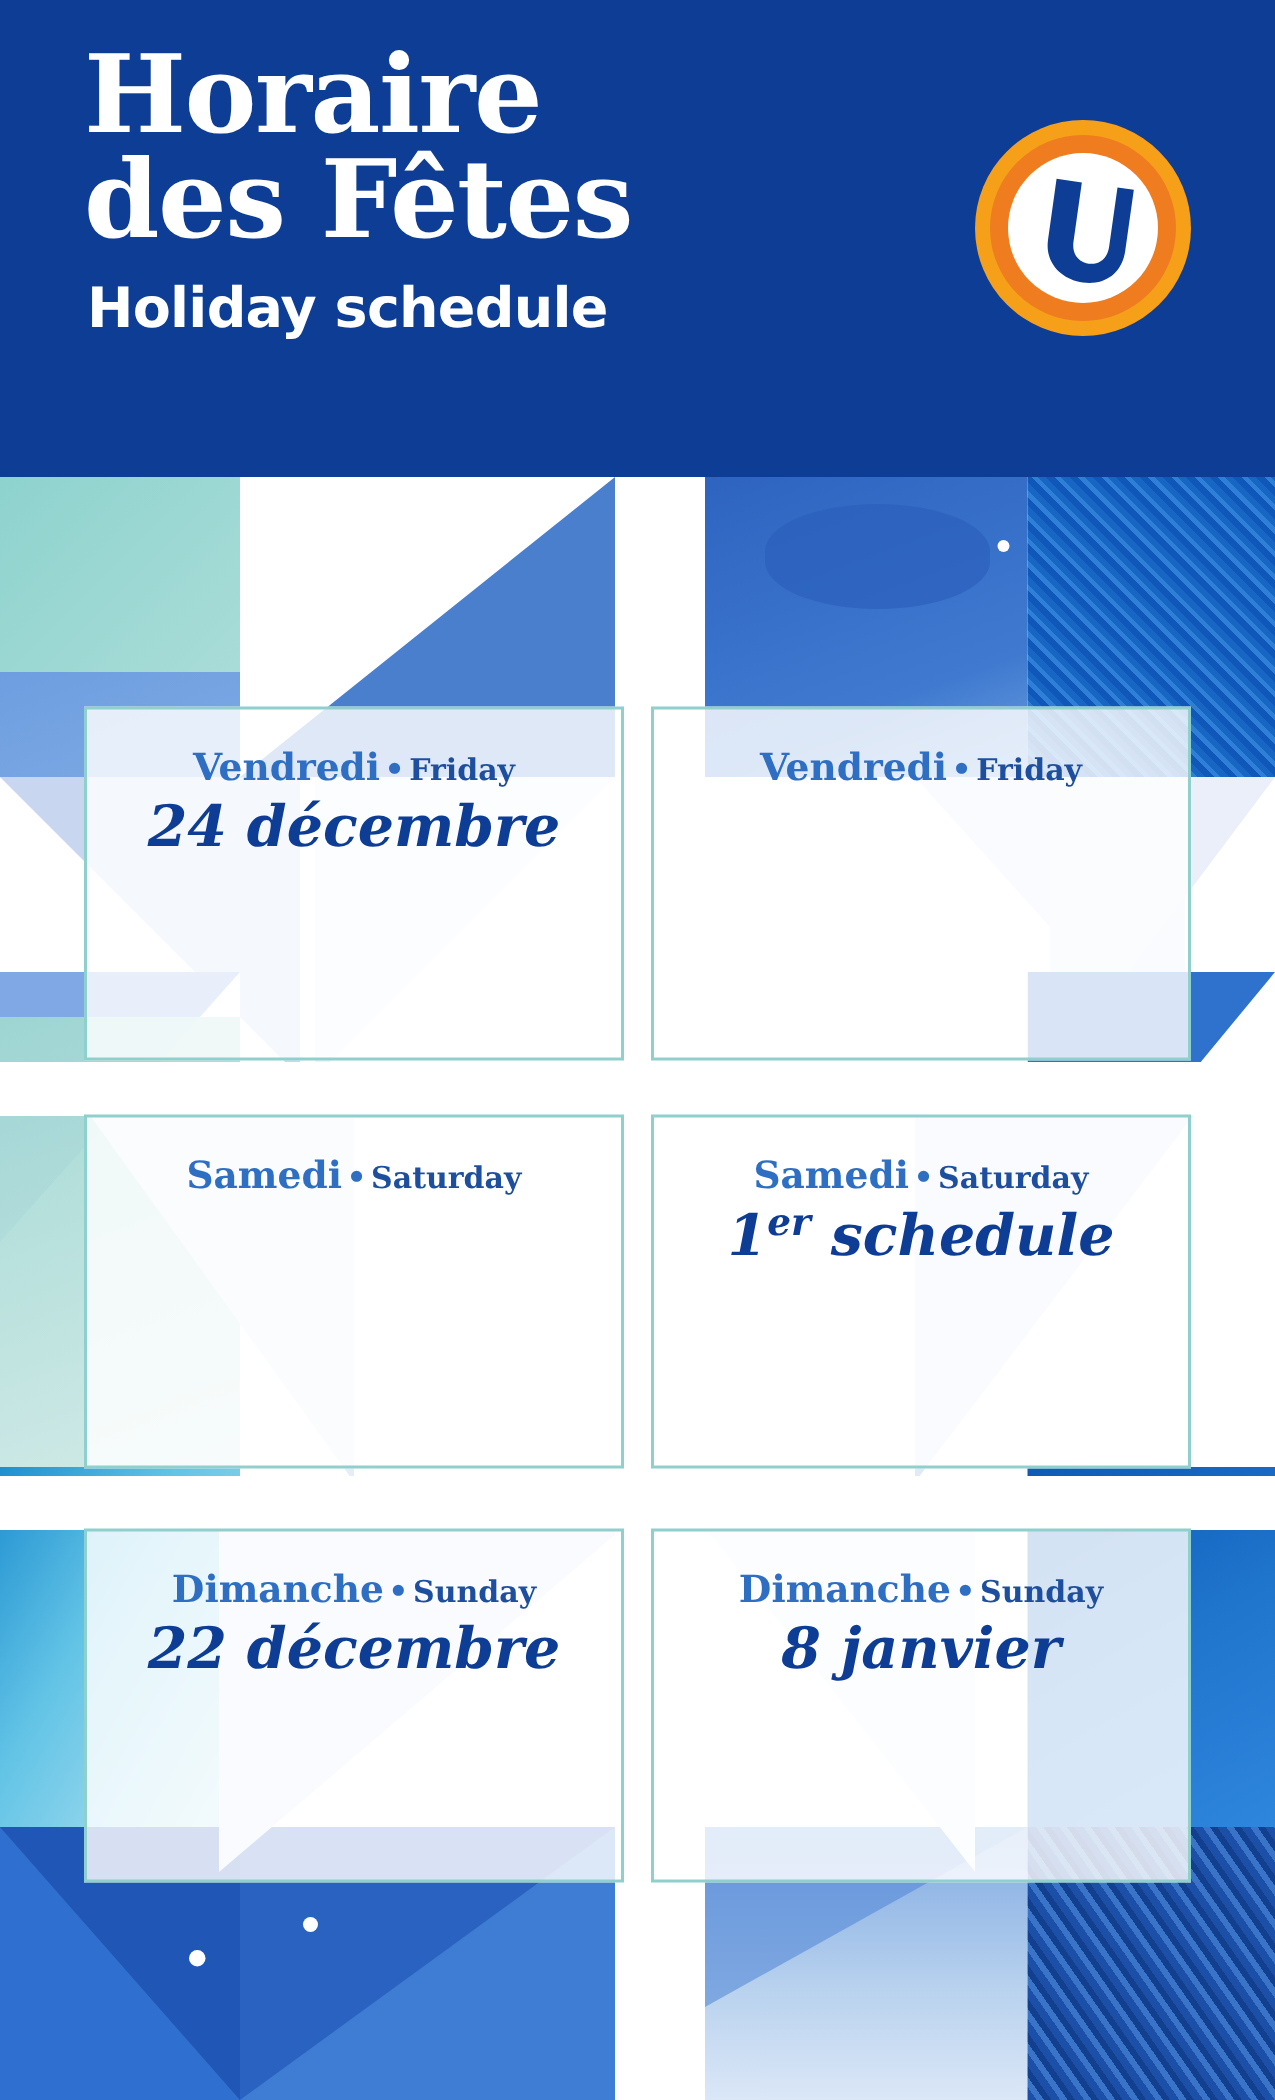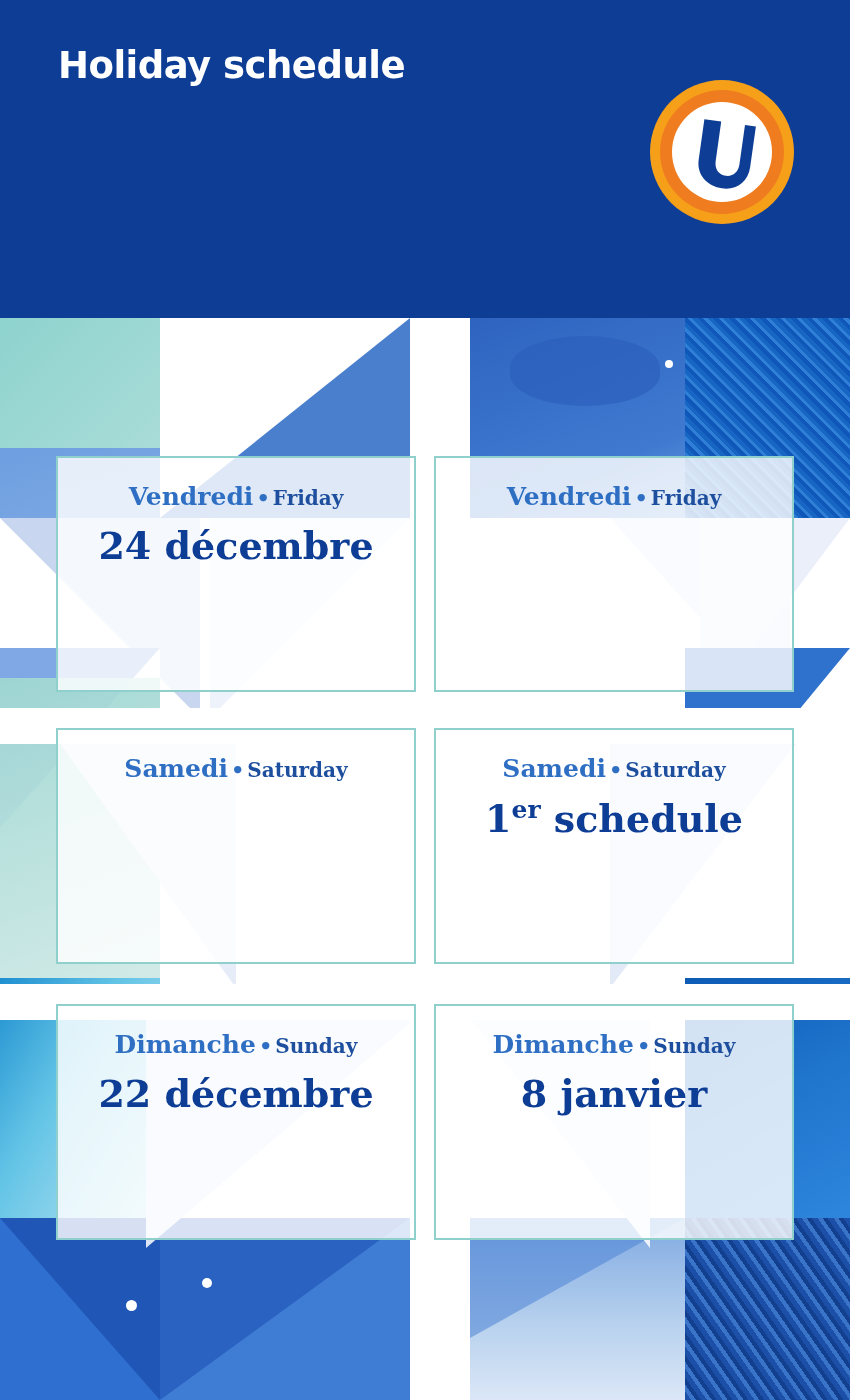--- a/index.html
+++ b/index.html
@@ -83,21 +83,21 @@
   .tri {
     position: absolute;
     width: 0;
     height: 0;
   }
 
   
   .cards {
     position: absolute;
     left: 0;
-    top: 300px;
+    top: 315px;
     width: 766px;
     height: 1082px;
   }
   .card {
     position: absolute;
     box-sizing: border-box;
     border: 2px solid #8fd0cd;
     background: rgba(255,255,255,0.82);
     padding-top: 26px;
     text-align: center;
@@ -118,22 +118,23 @@
   .card-day .en {
     font-size: 20px;
     color: #1d4f9e;
   }
   .card-date {
     font-family: "DejaVu Serif", "Liberation Serif", serif;
     font-weight: bold;
     font-size: 38px;
     color: #0d3d94;
     line-height: 1.15;
-    margin-top: 14px;
+    margin-top: 4px;
     white-space: nowrap;
+    font-style: italic;
   }
   .card-date sup {
     font-size: 25px;
     vertical-align: super;
   }
 
   
   .gutter {
     position: absolute;
     background: #ffffff;
@@ -213,20 +214,24 @@
       <div class="tri" style="left:0;top:0;border-right:180px solid #eef2fb;border-bottom:230px solid transparent;"></div>
     </div>
 
     <div class="gutter" style="left:410px;top:0;width:60px;height:1082px;"></div>
     <div class="gutter" style="left:0;top:390px;width:850px;height:36px;"></div>
     <div class="gutter" style="left:0;top:666px;width:850px;height:36px;"></div>
   </div>
 
   <div class="header">
     <div class="header-titles">
+      <div class="title-fr">
+        <div>Horaire</div>
+        <div>des Fêtes</div>
+      </div>
       <div class="title-en">Holiday schedule</div>
     </div>
 
     <div class="logo">
       <svg viewBox="0 0 148 148" width="148" height="148" aria-hidden="true">
         <circle cx="74" cy="74" r="72" fill="#f6a01a"></circle>
         <circle cx="74" cy="74" r="62" fill="#ef7c1f"></circle>
         <circle cx="74" cy="74" r="50" fill="#ffffff"></circle>
         <path d="M52 44 h17 v40 c0 8 5 13 12 13 s12 -5 12 -13 V44 h11 v41 c0 16 -11 25 -25 25 s-27 -9 -27 -25 z" fill="#0d3d94" transform="rotate(8 74 74)"></path>
       </svg>

